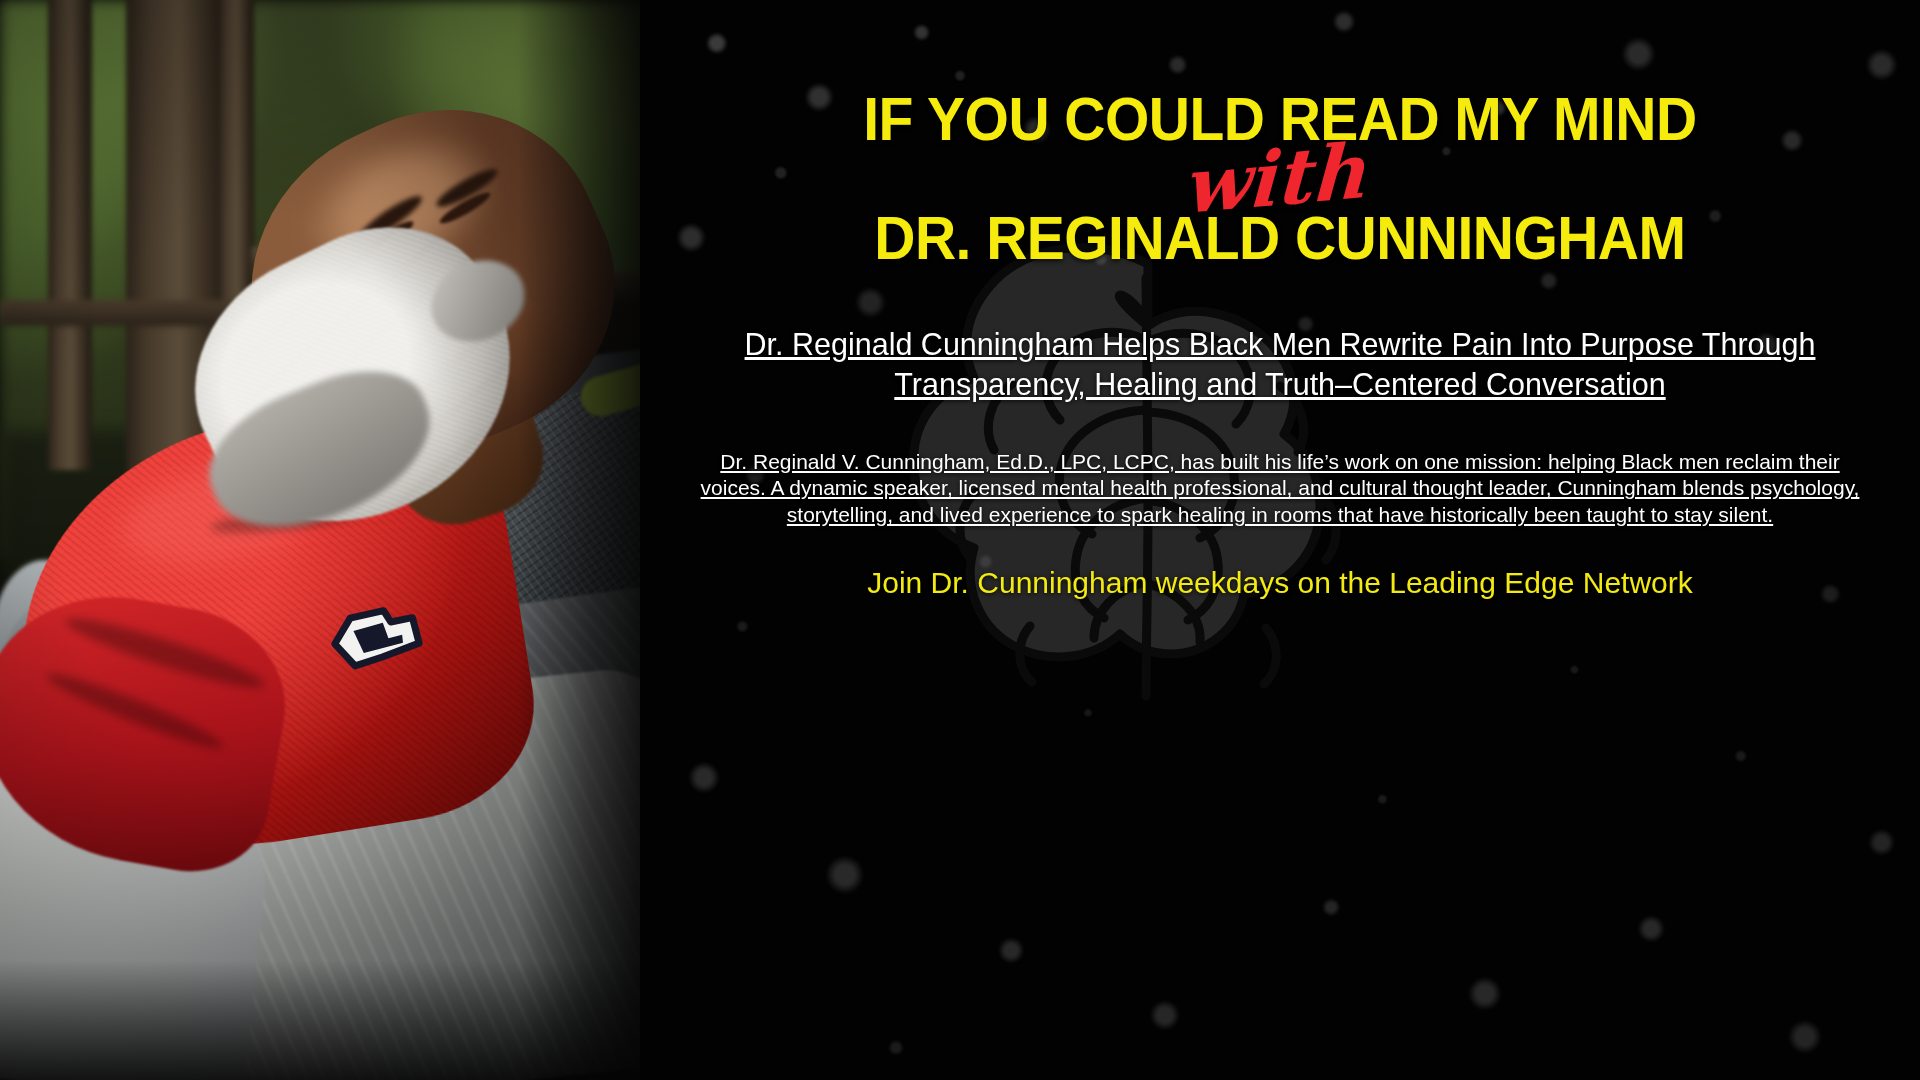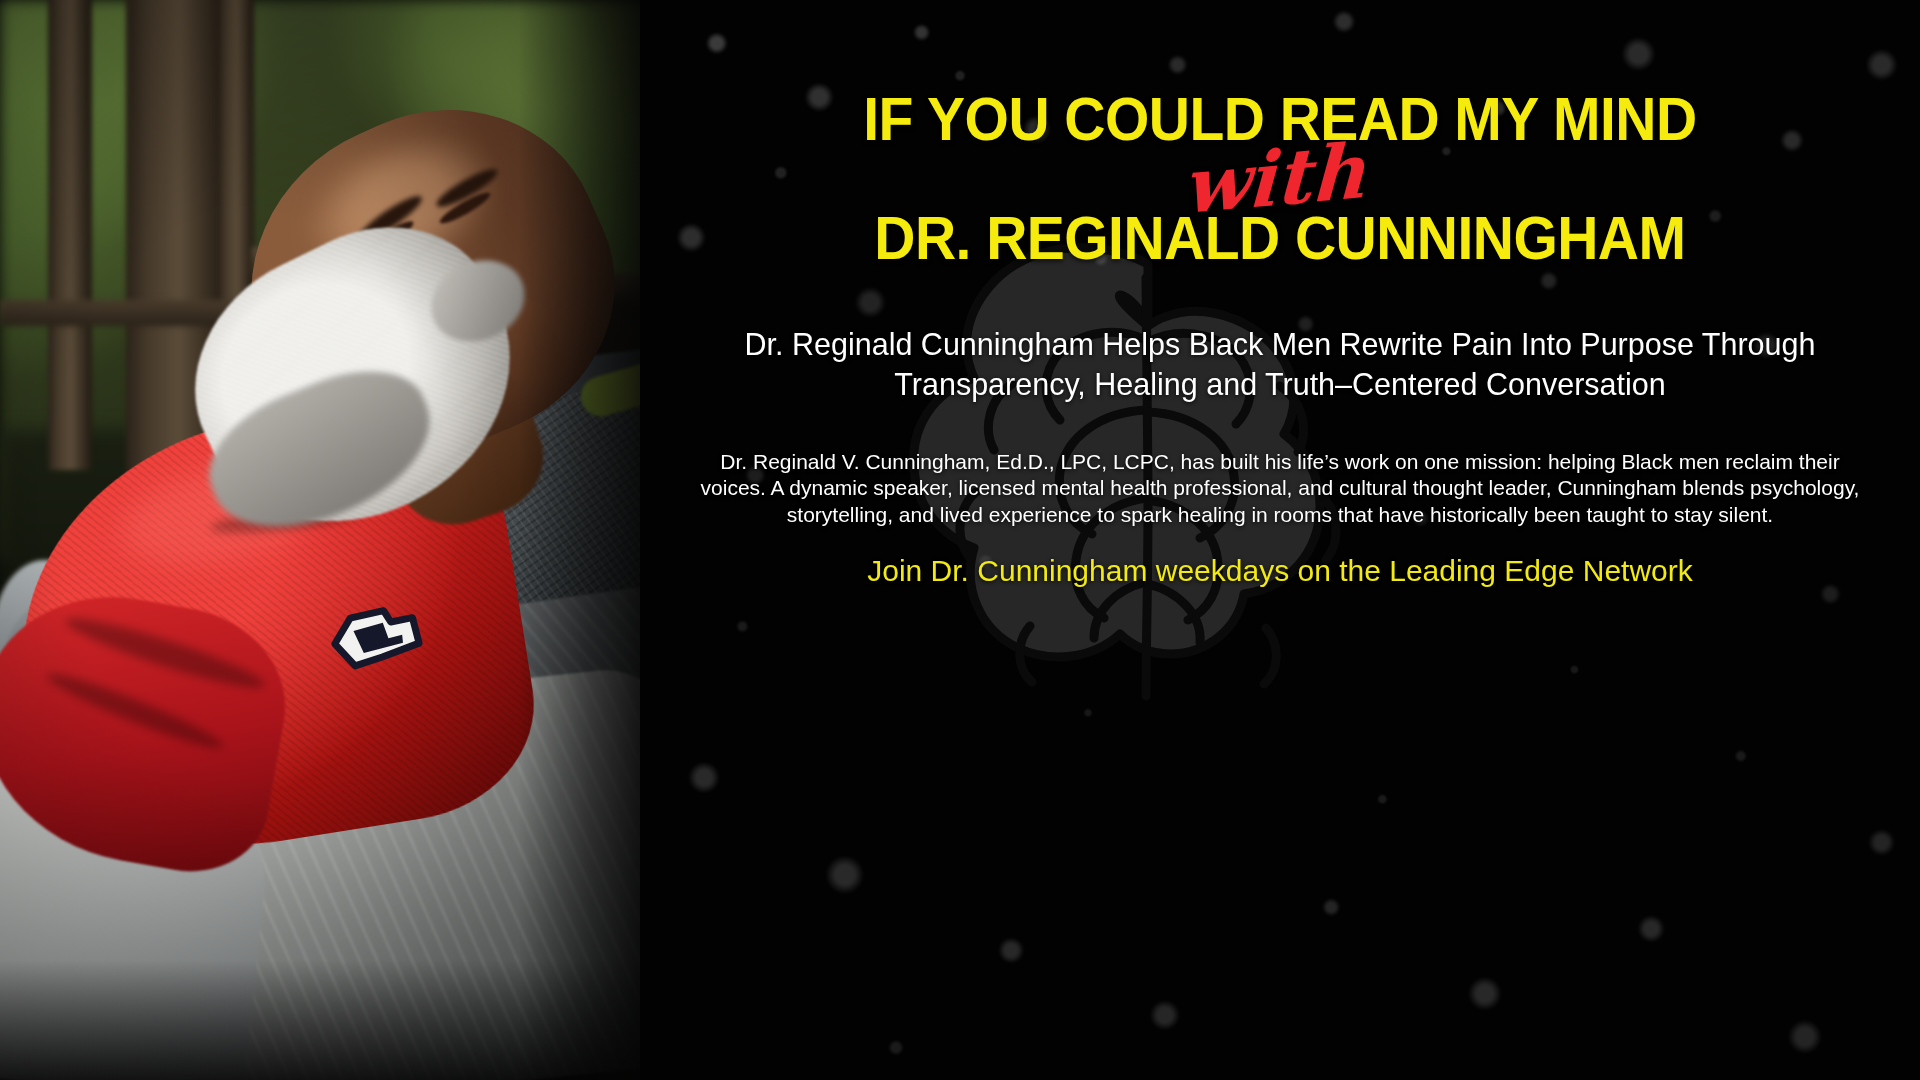--- a/index.html
+++ b/index.html
@@ -310,26 +310,27 @@
     font-family:"DejaVu Serif", serif; font-style:italic; font-weight:bold;
     transform:rotate(-5deg) skewX(-10deg) scale(1.02);
     text-shadow:0 2px 6px rgba(0,0,0,.6);
   }
   .title-line.line2 { margin-top:8px; }
 
   .body-block {
     color:#FFFFFF; text-align:center; max-width:1180px;
     font-family:"Liberation Sans Narrow","Liberation Sans", sans-serif;
     text-shadow:0 1px 4px rgba(0,0,0,.9);
+    text-decoration:underline;
   }
   .body-block.p1 { margin-top:56px; font-size:30.5px; line-height:1.30; }
   .body-block.p2 { margin-top:44px; font-size:21px; line-height:1.28; }
 
   .cta-line {
-    margin-top:24px; color:#F2EA12; text-align:center;
+    margin-top:36px; color:#F2EA12; text-align:center;
     font-size:30px; line-height:1.2;
     font-family:"Liberation Sans Narrow","Liberation Sans", sans-serif;
     text-shadow:0 1px 4px rgba(0,0,0,.9); white-space:nowrap;
   }
 </style>
 </head>
 <body>
 
 <div class="canvas">
 

